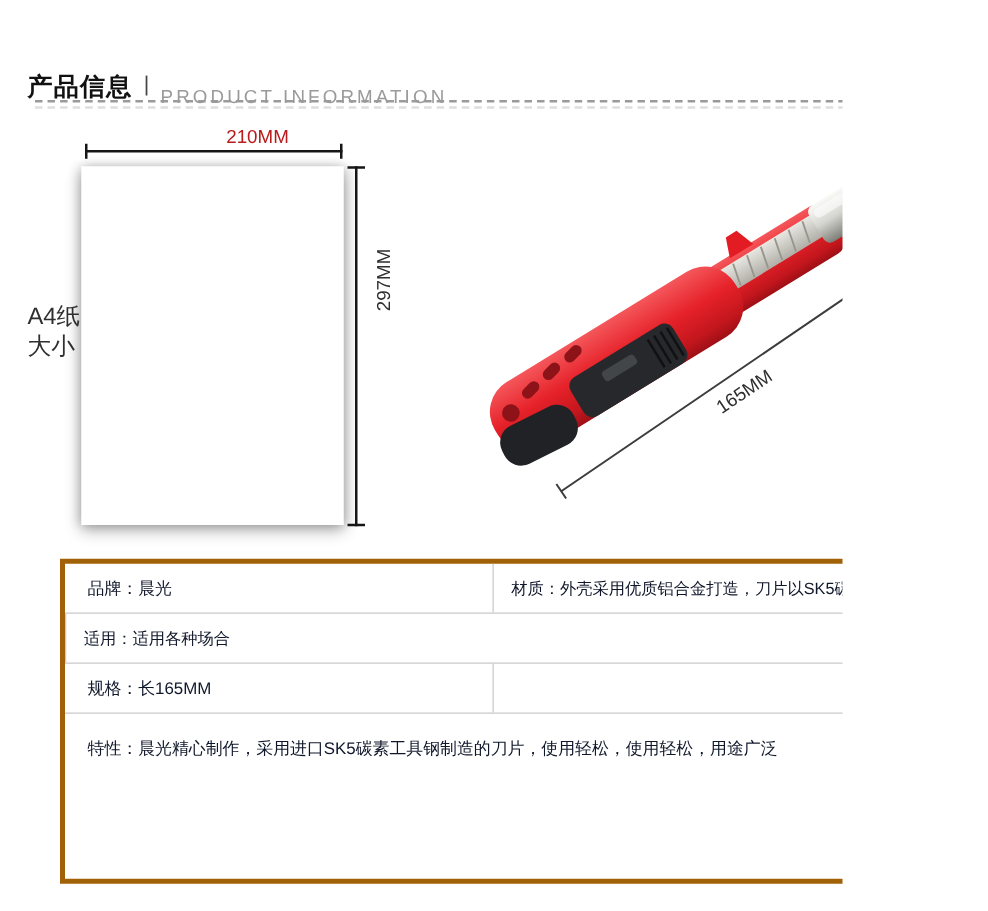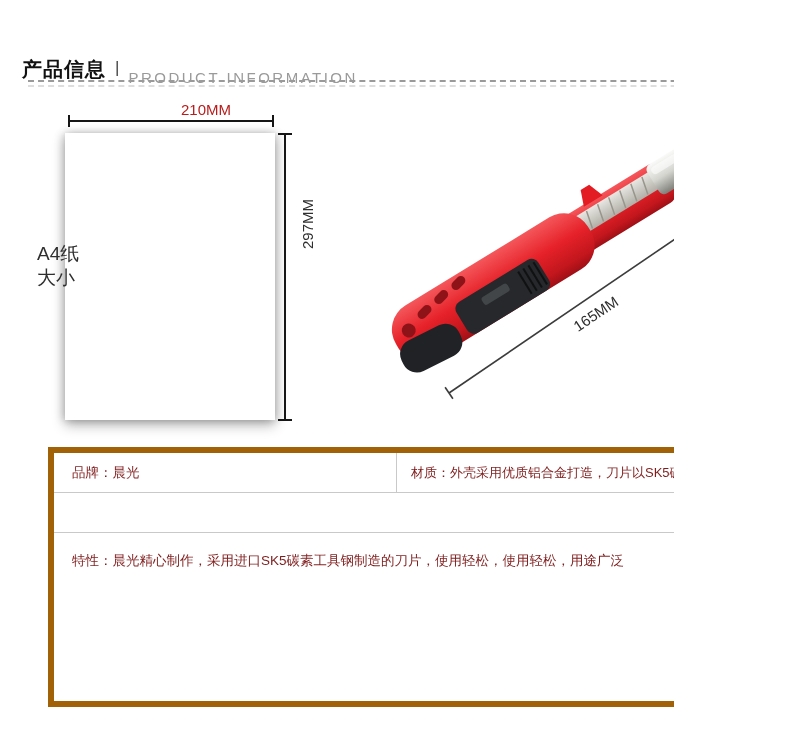--- a/index.html
+++ b/index.html
@@ -20,31 +20,31 @@
   .dim-h-line{position:absolute;left:68px;top:120px;width:206px;height:2px;background:#161616;}
   .dim-h-tick{position:absolute;width:2px;height:12px;background:#161616;top:115px;}
   .dim-h-tick.l{left:68px;} .dim-h-tick.r{left:272px;}
   .dim-h-label{position:absolute;left:170px;top:101px;width:72px;text-align:center;
                font-size:15px;color:#b91c1c;}
   .dim-v-line{position:absolute;left:284px;top:133px;width:2px;height:288px;background:#161616;}
   .dim-v-tick{position:absolute;height:2px;width:14px;background:#161616;left:278px;}
   .dim-v-tick.t{top:133px;} .dim-v-tick.b{top:419px;}
   .dim-v-label{position:absolute;left:267px;top:216px;width:80px;height:16px;text-align:center;
                font-size:15px;color:#2e2e2e;transform:rotate(-90deg);}
-  .a4-caption{position:absolute;left:37px;top:242px;font-size:19px;line-height:24px;color:#2f2f2f;}
+  .a4-caption{position:absolute;left:22px;top:242px;font-size:19px;line-height:24px;color:#2f2f2f;}
 
   
   .knife-svg{position:absolute;left:372px;top:142px;}
   .dim-svg{position:absolute;left:0;top:0;pointer-events:none;}
   .dim-d-label{position:absolute;left:550px;top:305px;width:92px;height:18px;text-align:center;
                font-size:15px;color:#2e2e2e;transform:rotate(-34deg);}
 
   
   .spec{position:absolute;left:48px;top:447px;width:682px;height:260px;
-        border:6px solid #a16207;box-sizing:border-box;font-size:13.5px;color:#7f1d1d;}
+        border:4px solid #a16207;box-sizing:border-box;font-size:13.5px;color:#0f172a;}
   .spec-row{display:flex;height:40px;border-bottom:1px solid #c9c9c9;box-sizing:border-box;}
   .spec-cell{display:flex;align-items:center;box-sizing:border-box;overflow:hidden;white-space:nowrap;}
   .spec-cell.left{width:342px;padding-left:18px;}
   .spec-cell.right{flex:1;border-left:1px solid #c9c9c9;padding-left:14px;font-size:13px;}
   .spec-feature{height:99px;box-sizing:border-box;padding:19px 14px 0 18px;}
 </style>
 </head>
 <body>
 
 <div id="app">
@@ -142,17 +142,22 @@
     </g>
   </svg>
   <div class="dim-d-label">165MM</div>
 
   <div class="spec">
     <div class="spec-row">
       <div class="spec-cell left">品牌：晨光</div>
       <div class="spec-cell right">材质：外壳采用优质铝合金打造，刀片以SK5碳素工具钢制造</div>
     </div>
     <div class="spec-row">
+      <div class="spec-cell right">适用：适用各种场合</div>
+    </div>
+    <div class="spec-row">
+      <div class="spec-cell left">规格：长165MM</div>
+      <div class="spec-cell right"></div>
     </div>
     <div class="spec-feature">特性：晨光精心制作，采用进口SK5碳素工具钢制造的刀片，使用轻松，使用轻松，用途广泛</div>
   </div>
 
 </div>
 
 </body></html>

